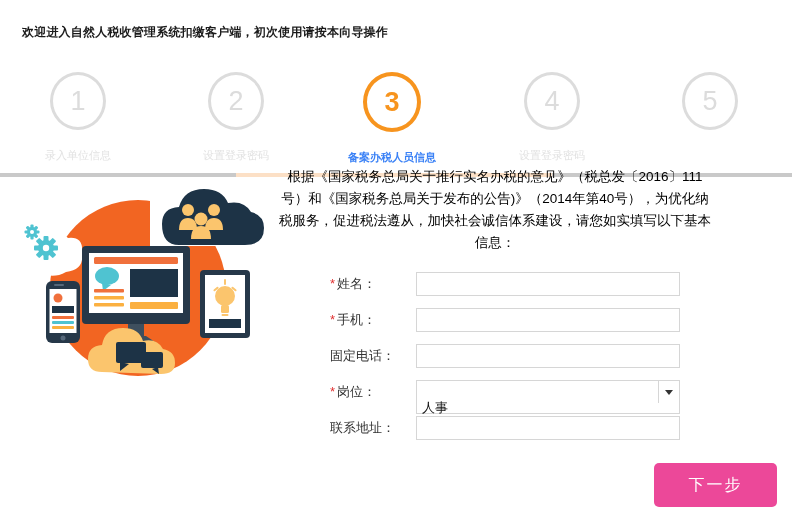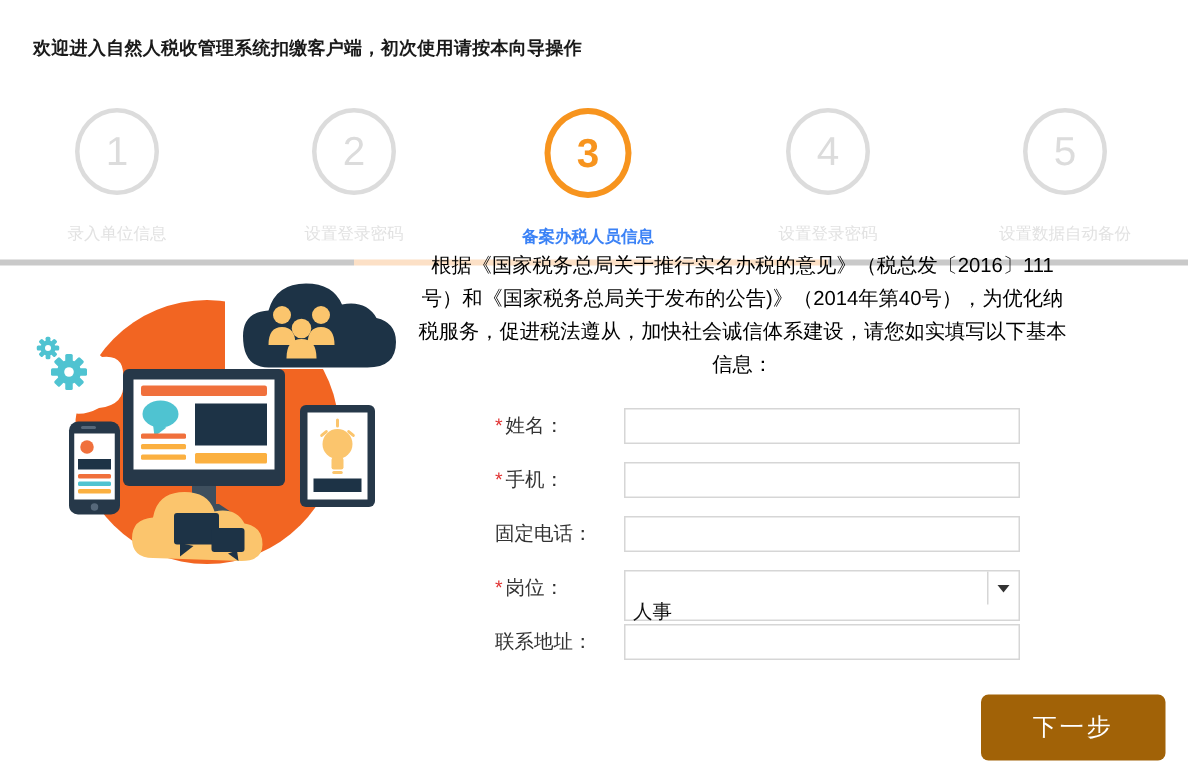--- a/index.html
+++ b/index.html
@@ -175,21 +175,21 @@
     border-right: 4px solid transparent;
     border-top: 5px solid #333333;
   }
 
   #next-button {
     position: absolute;
     left: 654px;
     top: 463px;
     width: 123px;
     height: 44px;
-    background: #a16207;
+    background: #ec4899;
     border: none;
     border-radius: 5px;
     color: #ffffff;
     font-size: 16px;
     letter-spacing: 2px;
     cursor: pointer;
     font-family: "Liberation Sans", "DejaVu Sans", sans-serif;
   }
 </style>
 </head>
@@ -221,21 +221,20 @@
     <div class="step-label">备案办税人员信息</div>
   </div>
 
   <div class="step" style="left:494px;">
     <div class="step-circle">4</div>
     <div class="step-label">设置登录密码</div>
   </div>
 
   <div class="step" style="left:652px;">
     <div class="step-circle">5</div>
-    <div class="step-label">设置数据自动备份</div>
   </div>
 </div>
 
 <div id="illustration">
   <svg width="260" height="225" viewBox="0 0 260 225" xmlns="http://www.w3.org/2000/svg">
 
     <circle cx="128" cy="112" r="88" fill="#f26522"></circle>
 
     <path d="M18 60 q22 -16 40 2 q16 -2 14 16 q2 16 -16 18 q-18 10 -34 -6 q-16 -8 -4 -30 z" fill="#ffffff"></path>
 

